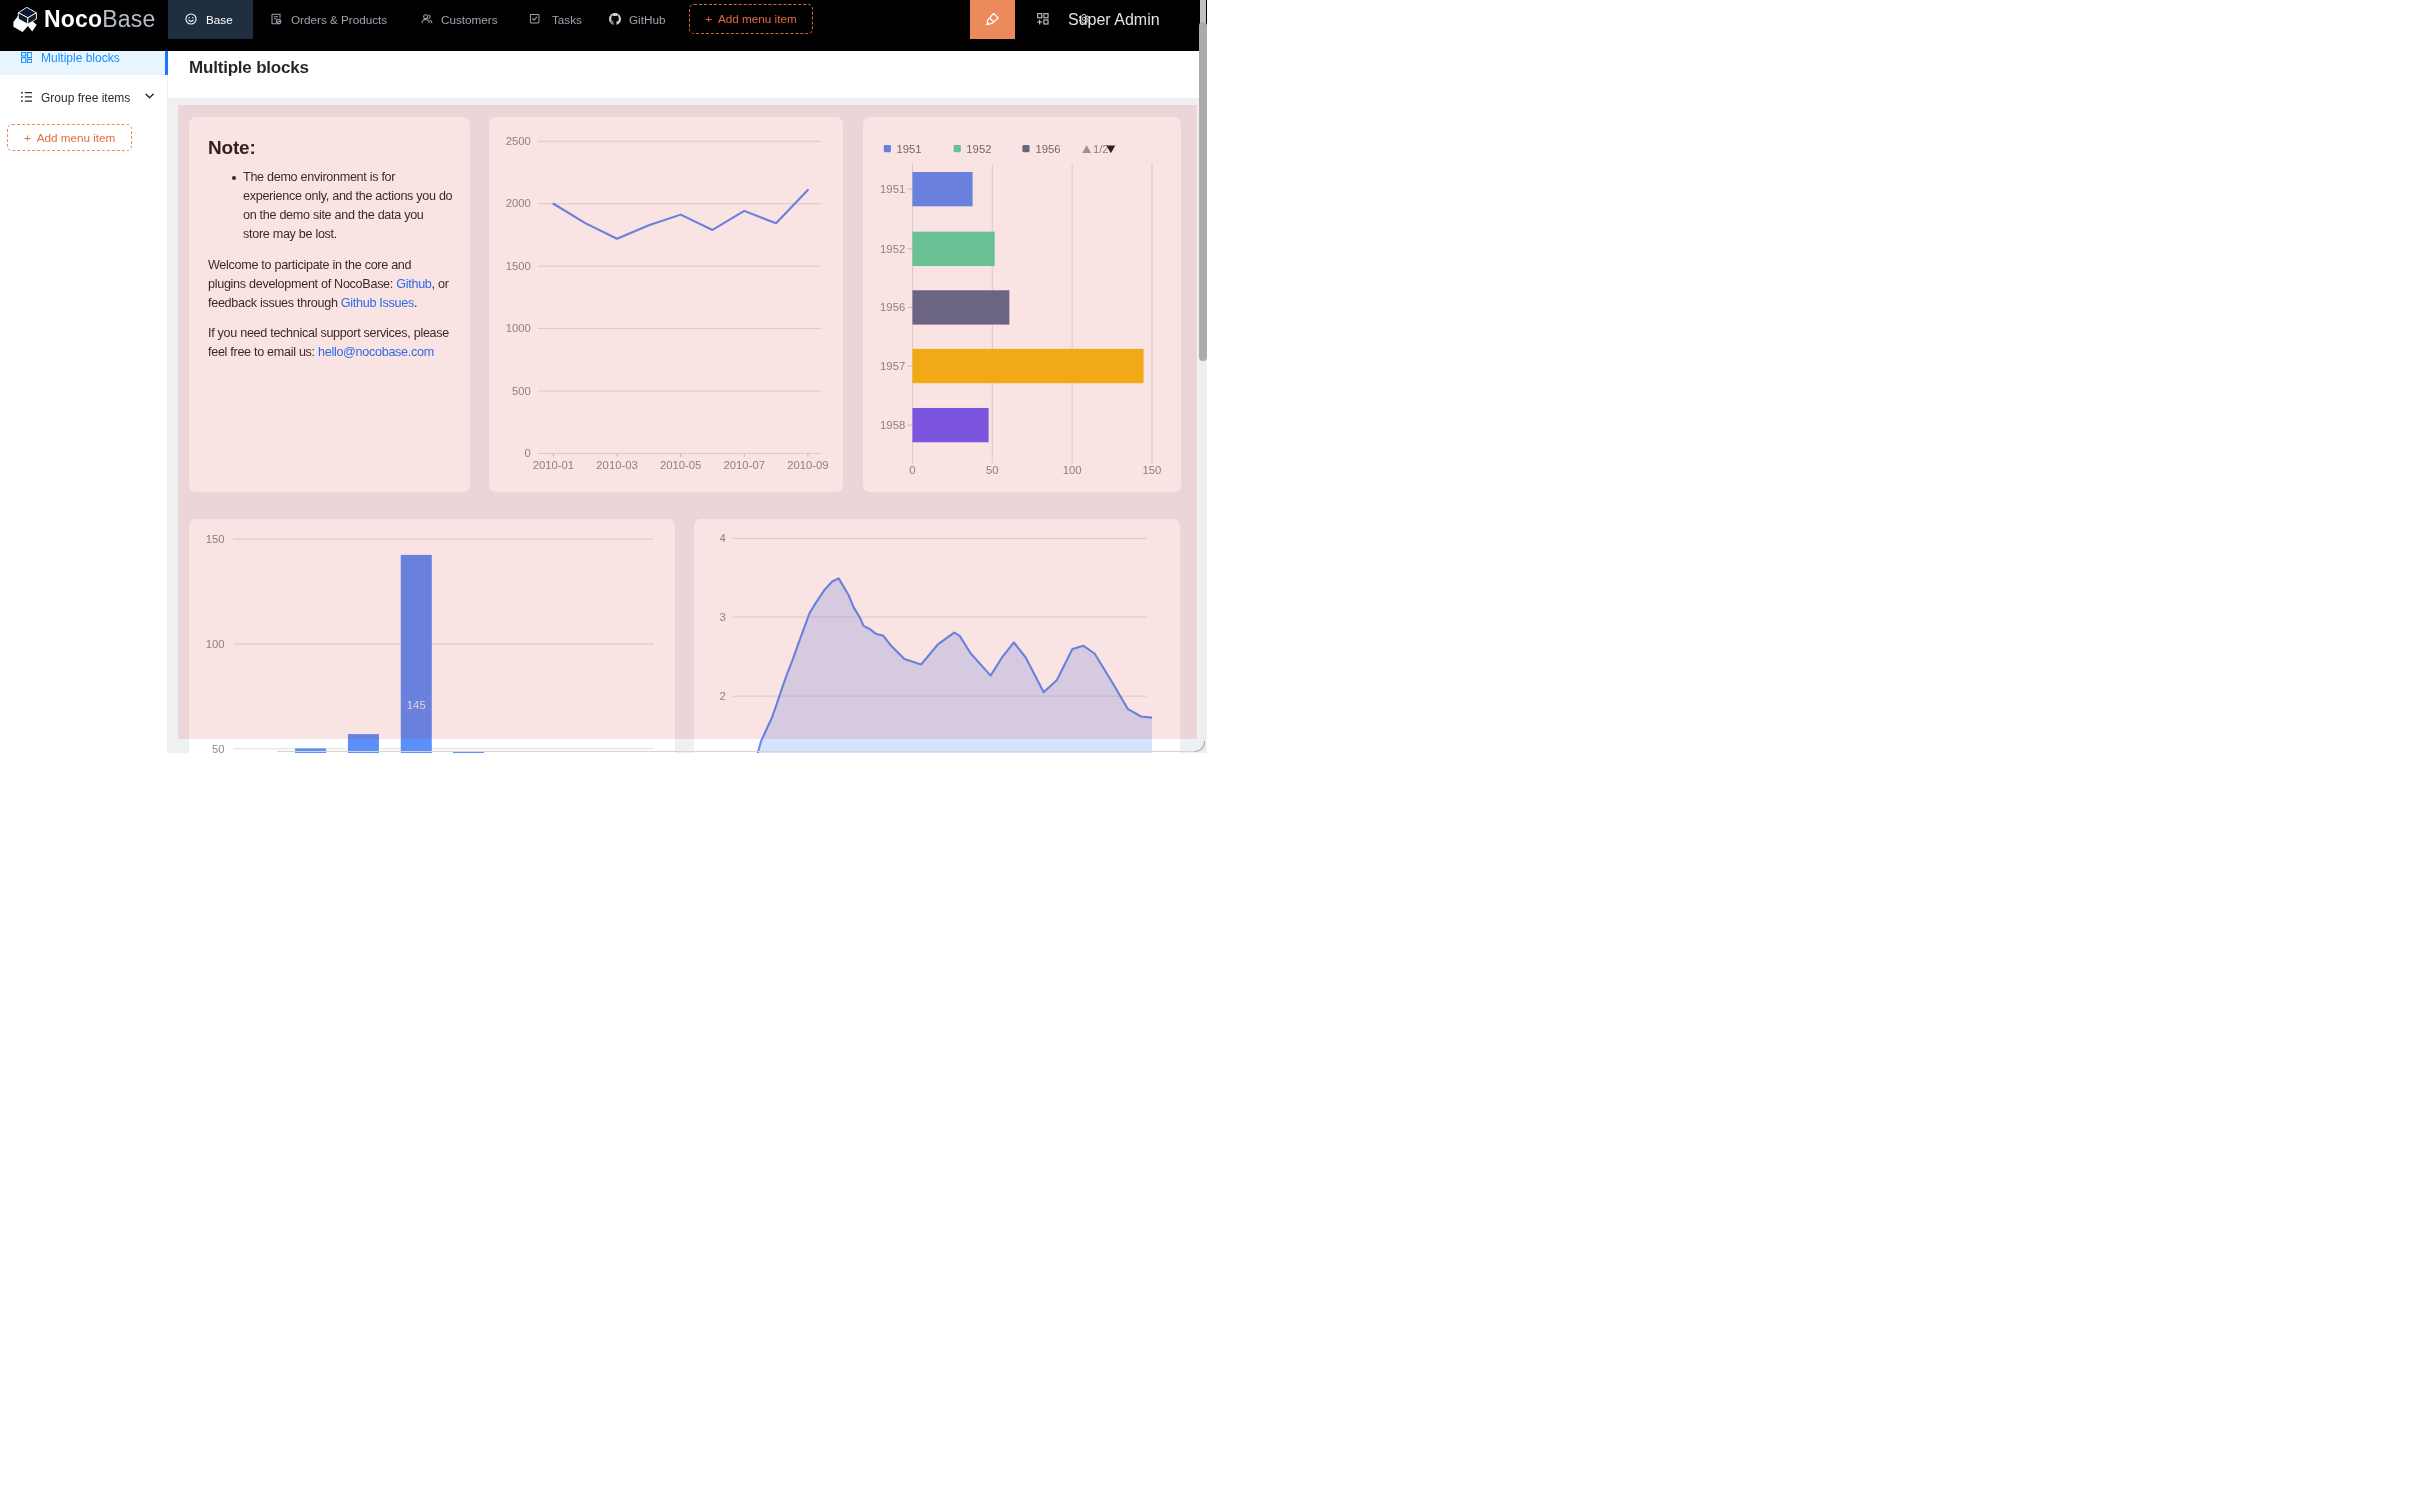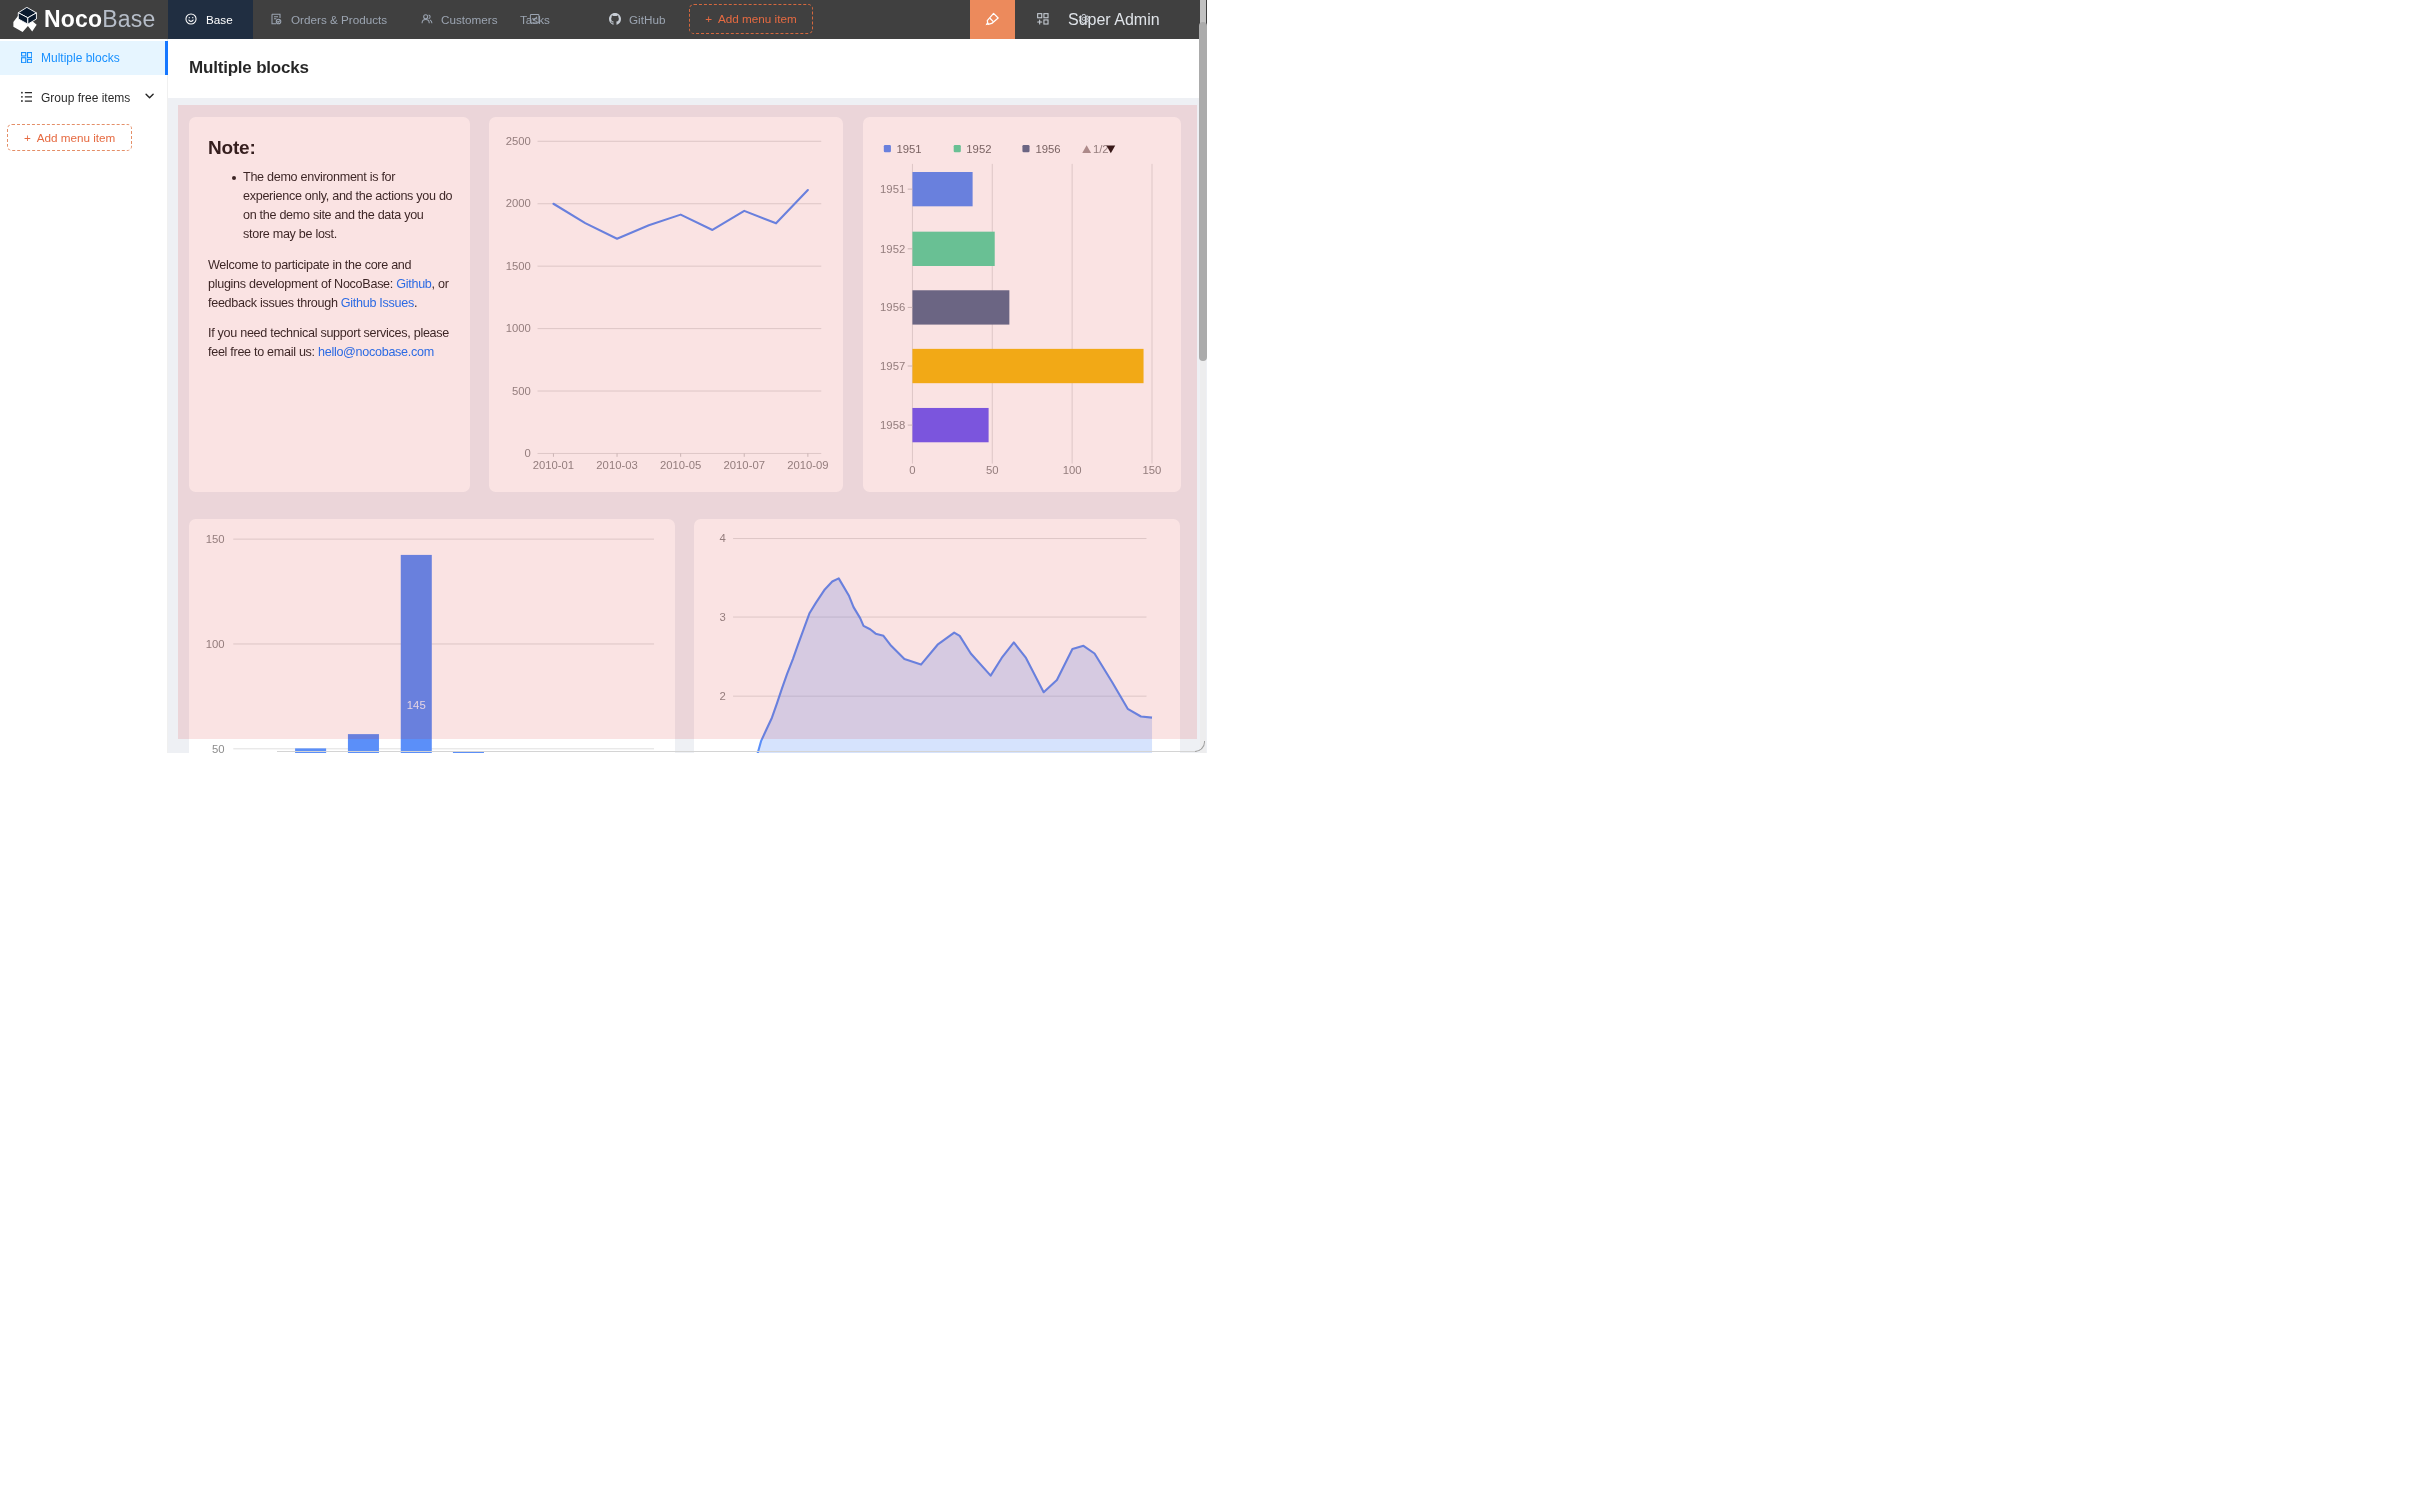--- a/index.html
+++ b/index.html
@@ -1,20 +1,20 @@
 <!DOCTYPE html>
 <html style="font-size:13.4px"><head>
 <meta charset="utf-8">
 <style>
 *{margin:0;padding:0;box-sizing:border-box}
 html,body{width:1207px;height:753px;overflow:hidden;background:#fff;font-family:"Liberation Sans",sans-serif;-webkit-font-smoothing:antialiased}
 .abs{position:absolute}
 #app{position:relative;width:1207px;height:753px;overflow:hidden;background:#fff}
 
-#header{position:absolute;left:0;top:0;width:1207px;height:39px;background:#404040;z-index:30}
+#header{position:absolute;left:0;top:0;width:1207px;height:51px;background:#000000;z-index:30}
 .navtxt{position:absolute;top:0;height:39px;line-height:39px;font-size:11.7px;color:#9ba4b1;white-space:nowrap}
 .navsel{color:#fff}
 #hometab{position:absolute;left:168px;top:0;width:85px;height:39px;background:#202e41}
 
 #sidebar{position:absolute;left:0;top:39px;width:168px;height:714px;background:#fff;border-right:0.8px solid #f0f0f0;z-index:20}
 #selitem{position:absolute;left:0;top:1.7px;width:165px;height:34px;background:#e6f5ff}
 #selbar{position:absolute;left:165px;top:1.7px;width:2.9px;height:34px;background:#1677ff}
 .sidetxt{font-size:12px;white-space:nowrap}
 #addmenu-side{position:absolute;left:7.1px;top:85px;width:125px;height:27px;border:1.3px dashed #e48f68;border-radius:5px;color:#e66a41;font-size:11.7px;text-align:center;line-height:25px}
 
@@ -236,21 +236,21 @@
       <path d="M3.2 8.3 L3.2 13.2 M0.8 10.7 L5.7 10.7" stroke-linecap="round"></path>
     </svg>
 
     <svg class="abs" style="left:1078px;top:13.4px" width="11.7" height="11.7" viewBox="0 0 24 24" fill="none" stroke="#c7cdd5" stroke-width="2">
       <circle cx="12" cy="12" r="3.4"></circle>
       <path d="M19.4 12a7.4 7.4 0 0 0-.1-1.2l2.1-1.6-2-3.5-2.5 1a7.5 7.5 0 0 0-2-1.2L14.5 3h-5l-.4 2.5a7.5 7.5 0 0 0-2 1.2l-2.5-1-2 3.5 2.1 1.6a7.4 7.4 0 0 0 0 2.4L2.6 14.8l2 3.5 2.5-1a7.5 7.5 0 0 0 2 1.2l.4 2.5h5l.4-2.5a7.5 7.5 0 0 0 2-1.2l2.5 1 2-3.5-2.1-1.6c.07-.4.1-.8.1-1.2z"></path>
     </svg>
     <div class="navtxt navsel" style="left:206px">Base</div>
     <div class="navtxt" style="left:291px">Orders &amp; Products</div>
     <div class="navtxt" style="left:441px">Customers</div>
-    <div class="navtxt" style="left:520px">Tasks</div>
+    <div class="navtxt" style="left:552px">Tasks</div>
     <div class="navtxt" style="left:629px">GitHub</div>
     <div style="position:absolute;left:689px;top:3.8px;width:124px;height:30px;border:1.3px dashed #d4683e;border-radius:5px;color:#e66a41;font-size:11.7px;text-align:center;line-height:28px"><span style="margin-right:5.9px">+</span>Add menu item</div>
     <div style="position:absolute;left:970px;top:0;width:45px;height:39px;background:#ec8a5c" id="orangebtn">
       <svg style="position:absolute;left:13.4px;top:11px" width="17.6" height="17.6" viewBox="0 0 21 21">
         <g stroke="#fff" stroke-width="1.5" fill="none" stroke-linejoin="round">
           <path d="M12.6,2.9 L18.1,8.4 L10.5,14.8 L6.1,15.9 L5.1,11.4 Z"></path>
           <path d="M8.3,8.7 L12.3,12.7"></path>
         </g>
         <path d="M5.3,12.5 L6.7,15.7 L3.1,16.9 Z" fill="#fff"></path>
       </svg>

